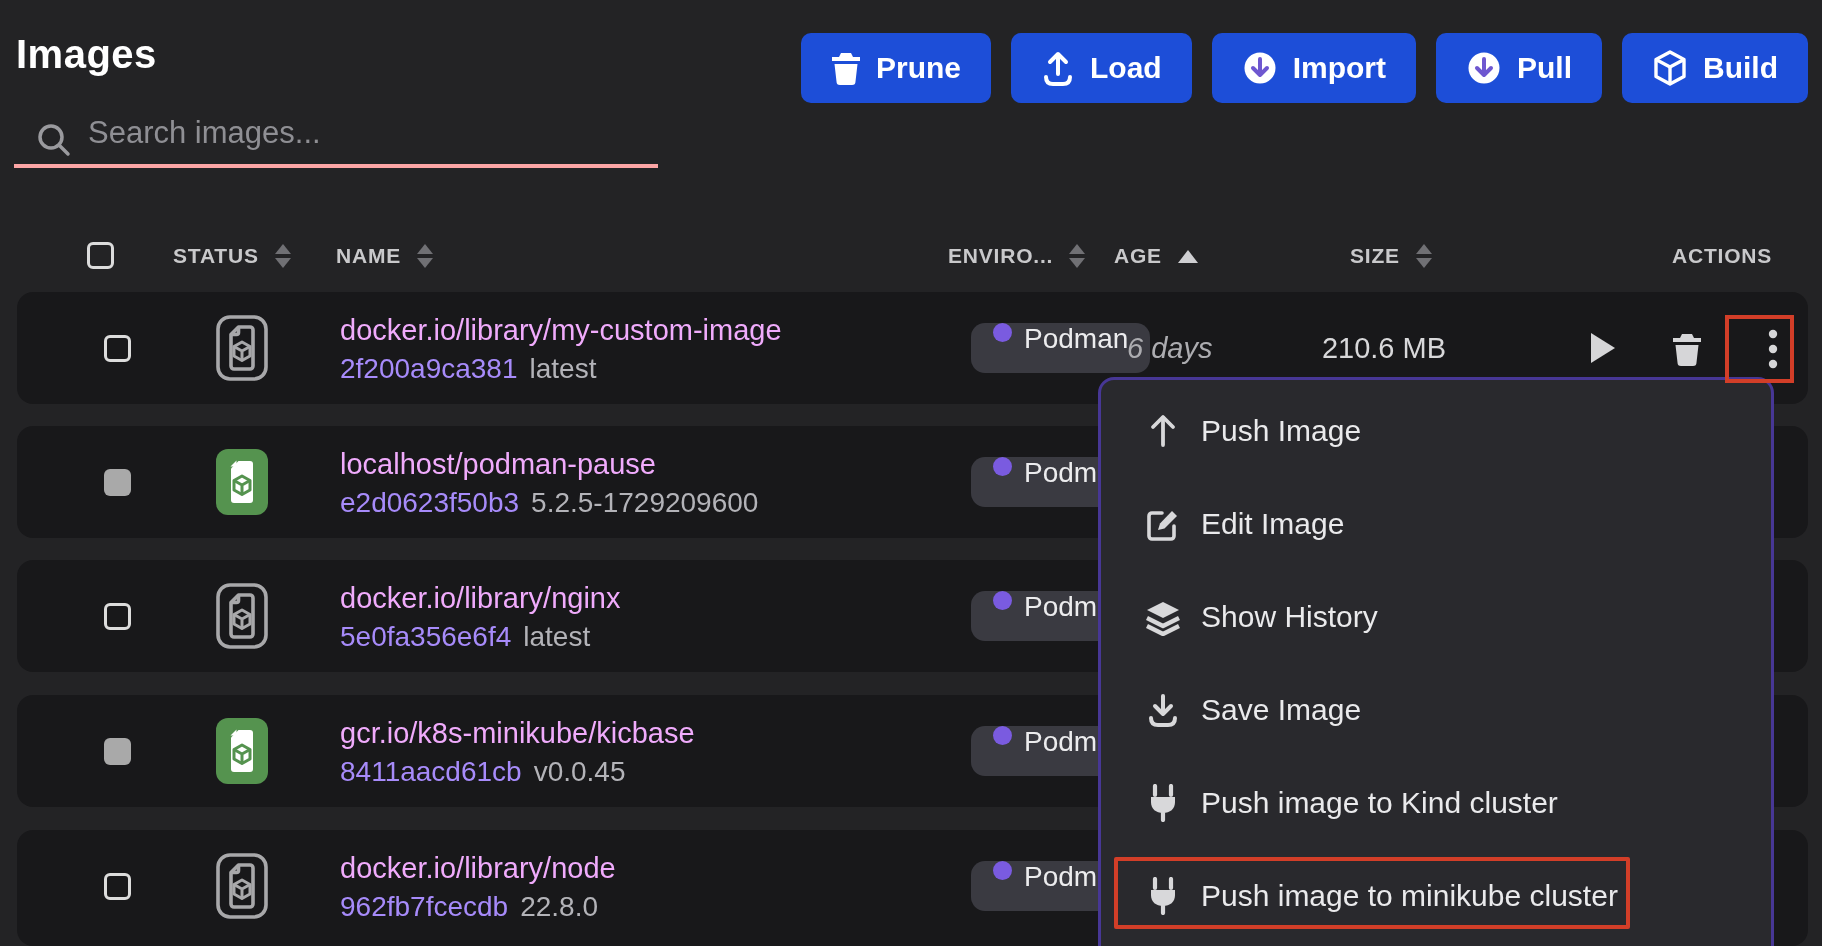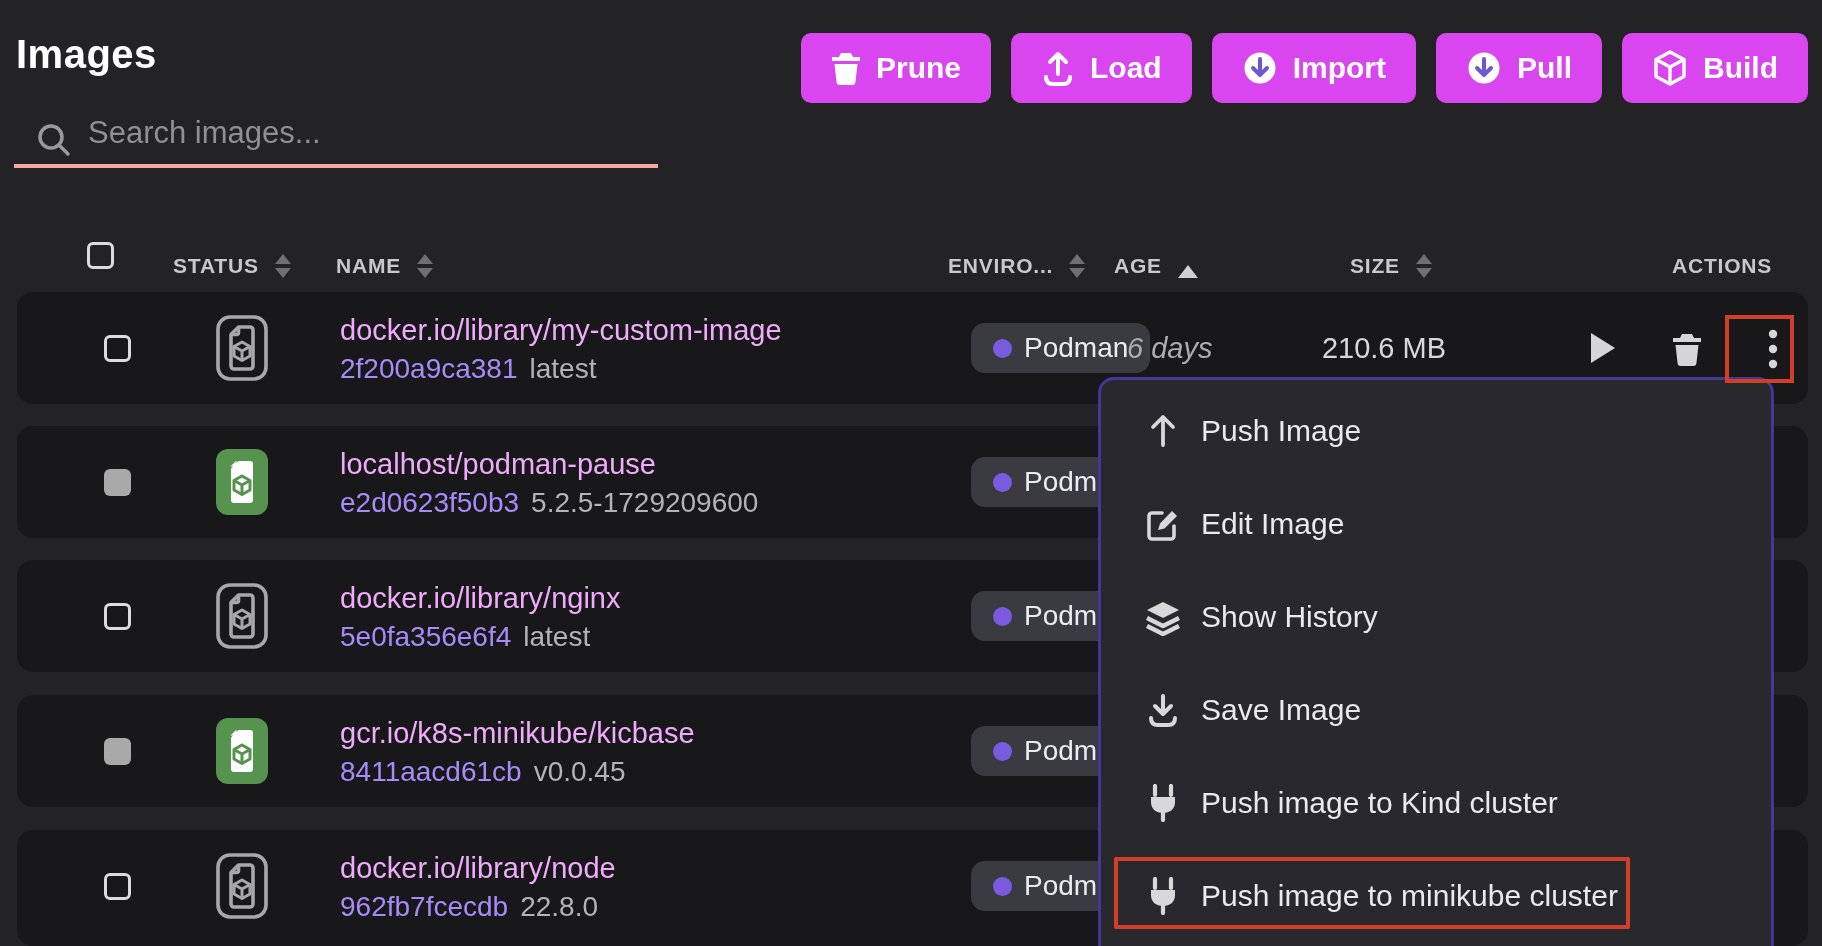--- a/index.html
+++ b/index.html
@@ -15,40 +15,40 @@
     position:absolute; left:16px; top:32px;
     font-size:40px; font-weight:700; color:#ffffff; letter-spacing:0.5px;
   }
   .toolbar {
     position:absolute; top:33px; right:14px;
     display:flex; gap:20px;
   }
   .btn {
     display:flex; align-items:center; gap:15px;
     height:70px; padding:0 30px;
-    background:#d946ef; border:none; border-radius:10px;
+    background:#1d4ed8; border:none; border-radius:10px;
     color:#ffffff; font-size:30px; font-weight:600;
     font-family:inherit; cursor:pointer;
   }
   .btn svg { display:block; }
   
   .search-wrap { position:absolute; left:14px; top:108px; width:644px; height:76px; }
   .search-wrap svg { position:absolute; left:22px; top:14px; }
   .search-input {
     width:100%; height:60px; background:transparent;
     border:none; border-bottom:4px solid #fca5a5;
     padding:0 0 6px 74px; font-size:31px; color:#e8e8e8;
     font-family:inherit; outline:none;
   }
   .search-input::placeholder { color:#8f8f94; }
   
   .thead { position:absolute; left:0; top:234px; width:1822px; height:44px; }
   .th {
     position:absolute; top:0; height:44px;
-    display:flex; align-items:flex-end; gap:16px;
+    display:flex; align-items:center; gap:16px;
     font-size:21px; font-weight:700; color:#c9c9cb; letter-spacing:0.8px;
   }
   .sort { display:flex; flex-direction:column; gap:4px; }
   .sort .tri-up   { width:0;height:0;border-left:8px solid transparent;border-right:8px solid transparent;border-bottom:10px solid #707074; }
   .sort .tri-down { width:0;height:0;border-left:8px solid transparent;border-right:8px solid transparent;border-top:10px solid #707074; }
   .tri-active { width:0;height:0;border-left:10px solid transparent;border-right:10px solid transparent;border-bottom:13px solid #cfcfd2; }
   
   .row {
     position:absolute; left:17px; width:1791px; height:112px;
     background:#18181a; border-radius:16px; z-index:1;
@@ -57,21 +57,21 @@
   .cb.outline { border:3px solid #dcdcdc; background:transparent; }
   .cb.filled  { background:#a9a9a9; }
   .tile { position:absolute; left:199px; top:23px; }
   .namecell { position:absolute; left:323px; top:18px; }
   .nm  { font-size:29px; color:#f0abfc; line-height:40px; }
   .sub { font-size:28px; line-height:38px; }
   .sub .id  { color:#a78bfa; }
   .sub .tag { color:#b3b3b8; margin-left:12px;text-align:center; }
   .badge {
     position:absolute; left:954px; top:31px; height:50px;
-    display:flex; align-items:center; gap:12px; padding:0 22px;
+    display:flex; align-items:flex-start; gap:12px; padding:0 22px;
     background:#3a3a41; border-radius:14px;
     font-size:28px; color:#ececee; white-space:nowrap;
   }
   .dot { width:19px; height:19px; border-radius:50%; background:#7a5be0; }
   .age  { position:absolute; left:1110px; top:40px; font-size:29px; color:#acacb0;font-style:italic; }
   .size { position:absolute; left:1367px; top:40px; transform:translateX(-50%); font-size:29px; color:#d8d8da; }
   .rowicon { position:absolute; top:40px; cursor:pointer; }
   .play-btn   { left:1573px; }
   .trash-btn  { left:1655px; }
   .kebab-btn  { left:1750px; top:36px; }

